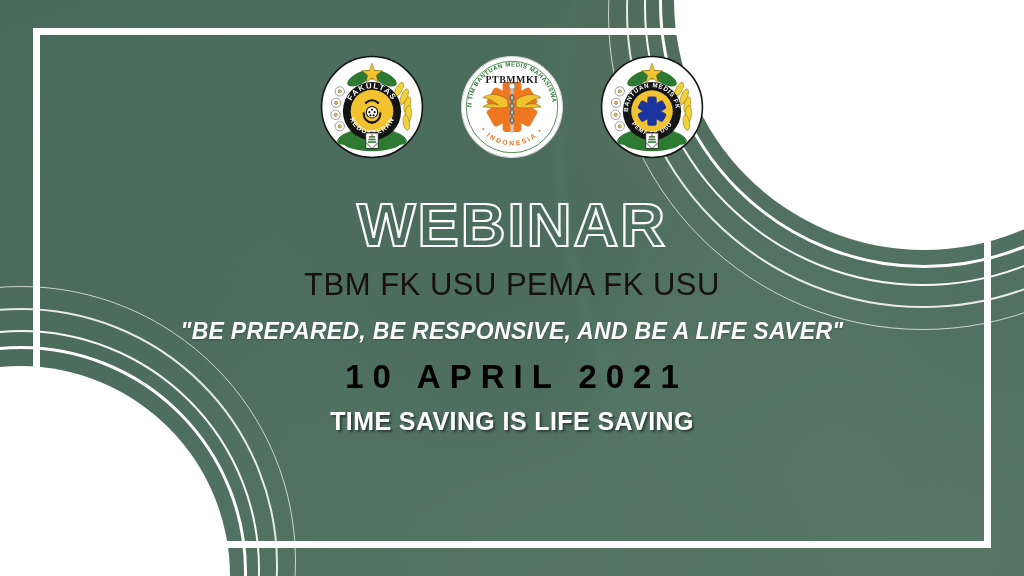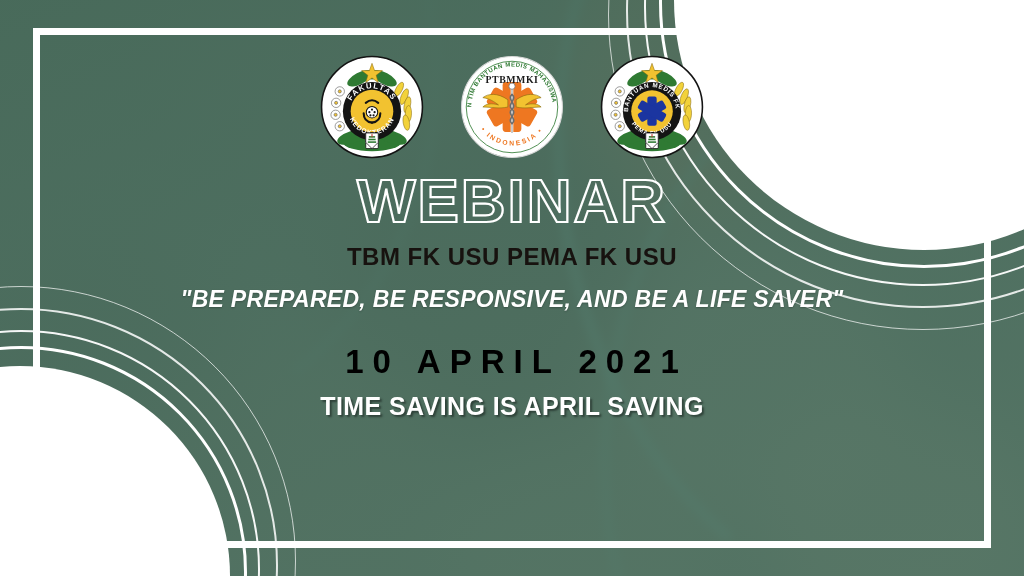--- a/index.html
+++ b/index.html
@@ -121,57 +121,57 @@
     display:flex;
     align-items:center;
     justify-content:center;
     gap:36px;
     margin-top:55px;
   }
   .logo { width:104px; height:104px; display:block; }
 
   
   .headline {
-    margin-top:12px;
+    margin-top:36px;
     text-align:right;
     line-height:.96;
   }
   .outline-text {
     font-family:"Liberation Sans", sans-serif;
     font-weight:700;
     color:transparent;
     -webkit-text-stroke:2.2px #ffffff;
     letter-spacing:2px;
     display:block;
   }
   .t-webinar { font-size:62px; }
   .t-bls     { font-size:68px; margin-top:4px; }
 
   .org-line {
     margin-top:12px;
-    font-size:24px;
-    font-weight:700;
+    font-size:31px;
+    font-weight:400;
     color:#17120f;
     letter-spacing:.5px;
     text-align:left;
   }
 
   .tagline {
     margin-top:15px;
     font-size:23px;
     font-weight:700;
     font-style:italic;
     color:#ffffff;
     letter-spacing:.3px;
     text-align:center;
     text-shadow:0 1px 2px rgba(0,0,0,.25);
   }
 
   .date-line {
-    margin-top:30px;
+    margin-top:13px;
     font-size:33px;
     font-weight:700;
     color:#000000;
     letter-spacing:9px;
     text-align:center;
     text-indent:9px;
   }
 
   .slogan {
     margin-top:11px;
@@ -394,16 +394,16 @@
     <div class="headline">
       <span class="outline-text t-webinar">WEBINAR</span>
     </div>
 
     <div class="org-line">TBM FK USU PEMA FK USU</div>
 
     <div class="tagline">"BE PREPARED, BE RESPONSIVE, AND BE A LIFE SAVER"</div>
 
     <div class="date-line">10 APRIL 2021</div>
 
-    <div class="slogan">TIME SAVING IS APRIL SAVING</div>
+    <div class="slogan">TIME SAVING IS LIFE SAVING</div>
 
   </div>
 </div>
 
 </body></html>

